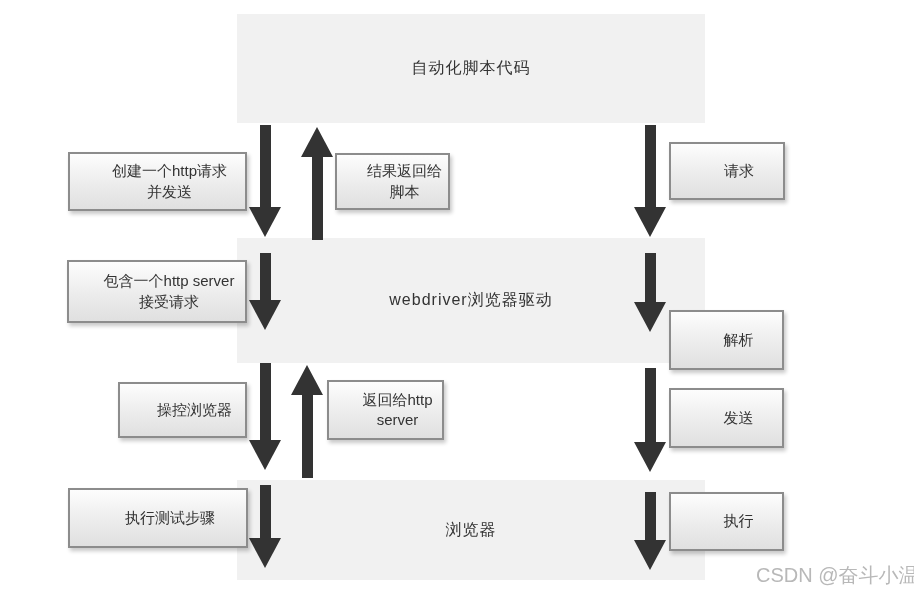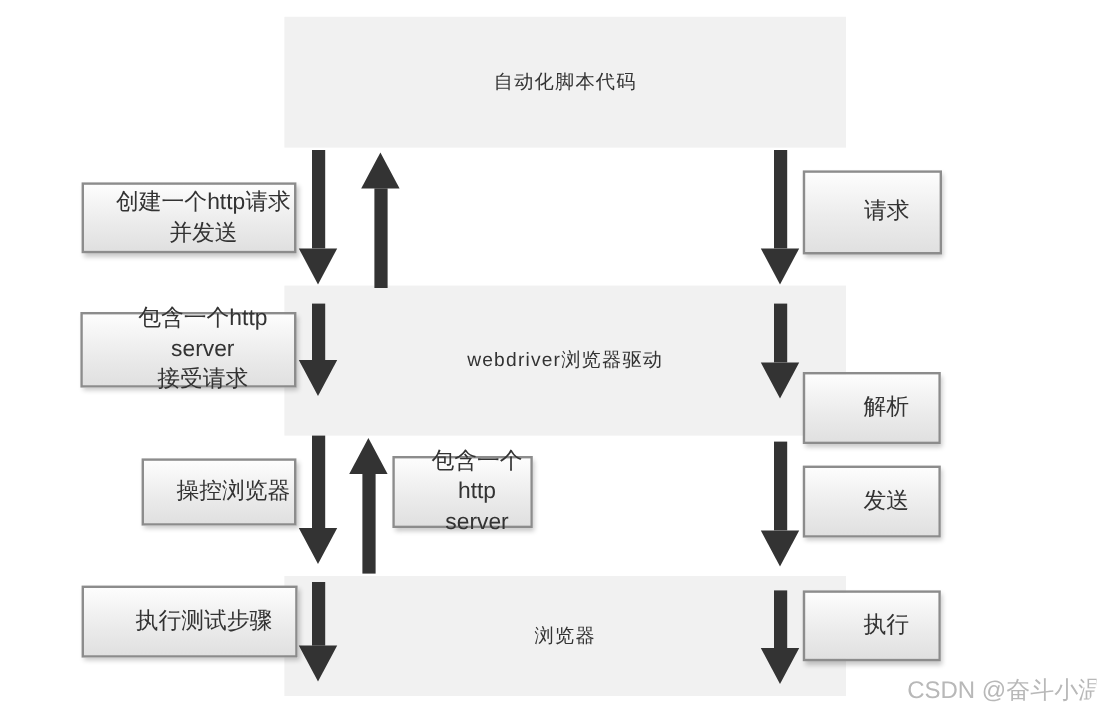--- a/index.html
+++ b/index.html
@@ -11,21 +11,20 @@
   }
   * { margin: 0; padding: 0; box-sizing: border-box; }
   html, body { background: #ffffff; }
   .canvas {
     position: relative;
     width: 914px;
     height: 592px;
     background: #ffffff;
     font-family: "Liberation Sans", "DejaVu Sans", sans-serif;
     overflow: hidden;
-    border-radius: 26px;
   }
   .layer {
     position: absolute;
     background: var(--layer-bg);
     display: flex;
     align-items: center;
     justify-content: center;
     font-size: 16px;
     color: var(--text);
     z-index: 1;
@@ -33,21 +32,21 @@
   }
   .label {
     position: absolute;
     background: linear-gradient(180deg, #fdfdfd 0%, #ececec 55%, #e0e0e0 100%);
     border: 2px solid var(--label-border);
     box-shadow: 2px 3px 4px rgba(0,0,0,0.22);
     display: flex;
     align-items: center;
     justify-content: center;
     text-align: center;
-    font-size: 19px;
+    font-size: 15px;
     line-height: 1.35;
     color: var(--text);
     white-space: pre-line;
     z-index: 3;
     padding-left: 24px;
   }
   .arrow {
     position: absolute;
     width: 32px;
     display: flex;
@@ -134,23 +133,25 @@
       <i class="head"></i>
     </div>
 
   <div class="label" style="left:68px;  top:152px; width:179px; height:59px;">创建一个http请求
 并发送</div>
   <div class="label" style="left:67px;  top:260px; width:180px; height:63px;">包含一个http server
 接受请求</div>
   <div class="label" style="left:118px; top:382px; width:129px; height:56px;">操控浏览器</div>
   <div class="label" style="left:68px;  top:488px; width:180px; height:60px;">执行测试步骤</div>
 
-  <div class="label" style="left:327px; top:380px; width:117px; height:60px;">包含一个http
+  <div class="label" style="left:335px; top:153px; width:115px; height:57px;">结果返回给
+脚本</div>
+  <div class="label" style="left:327px; top:380px; width:117px; height:60px;">返回给http
 server</div>
 
-  <div class="label" style="left:669px; top:142px; width:116px; height:70px;">请求</div>
+  <div class="label" style="left:669px; top:142px; width:116px; height:58px;">请求</div>
   <div class="label" style="left:669px; top:270px; width:115px; height:60px;margin-top:40px;">解析</div>
   <div class="label" style="left:669px; top:388px; width:115px; height:60px;font-family:Liberation Serif, serif;">发送</div>
   <div class="label" style="left:669px; top:492px; width:115px; height:59px;font-family:Liberation Serif, serif;">执行</div>
 
   <div class="watermark">CSDN @奋斗小温</div>
 
 </div>
 
 </body></html>

